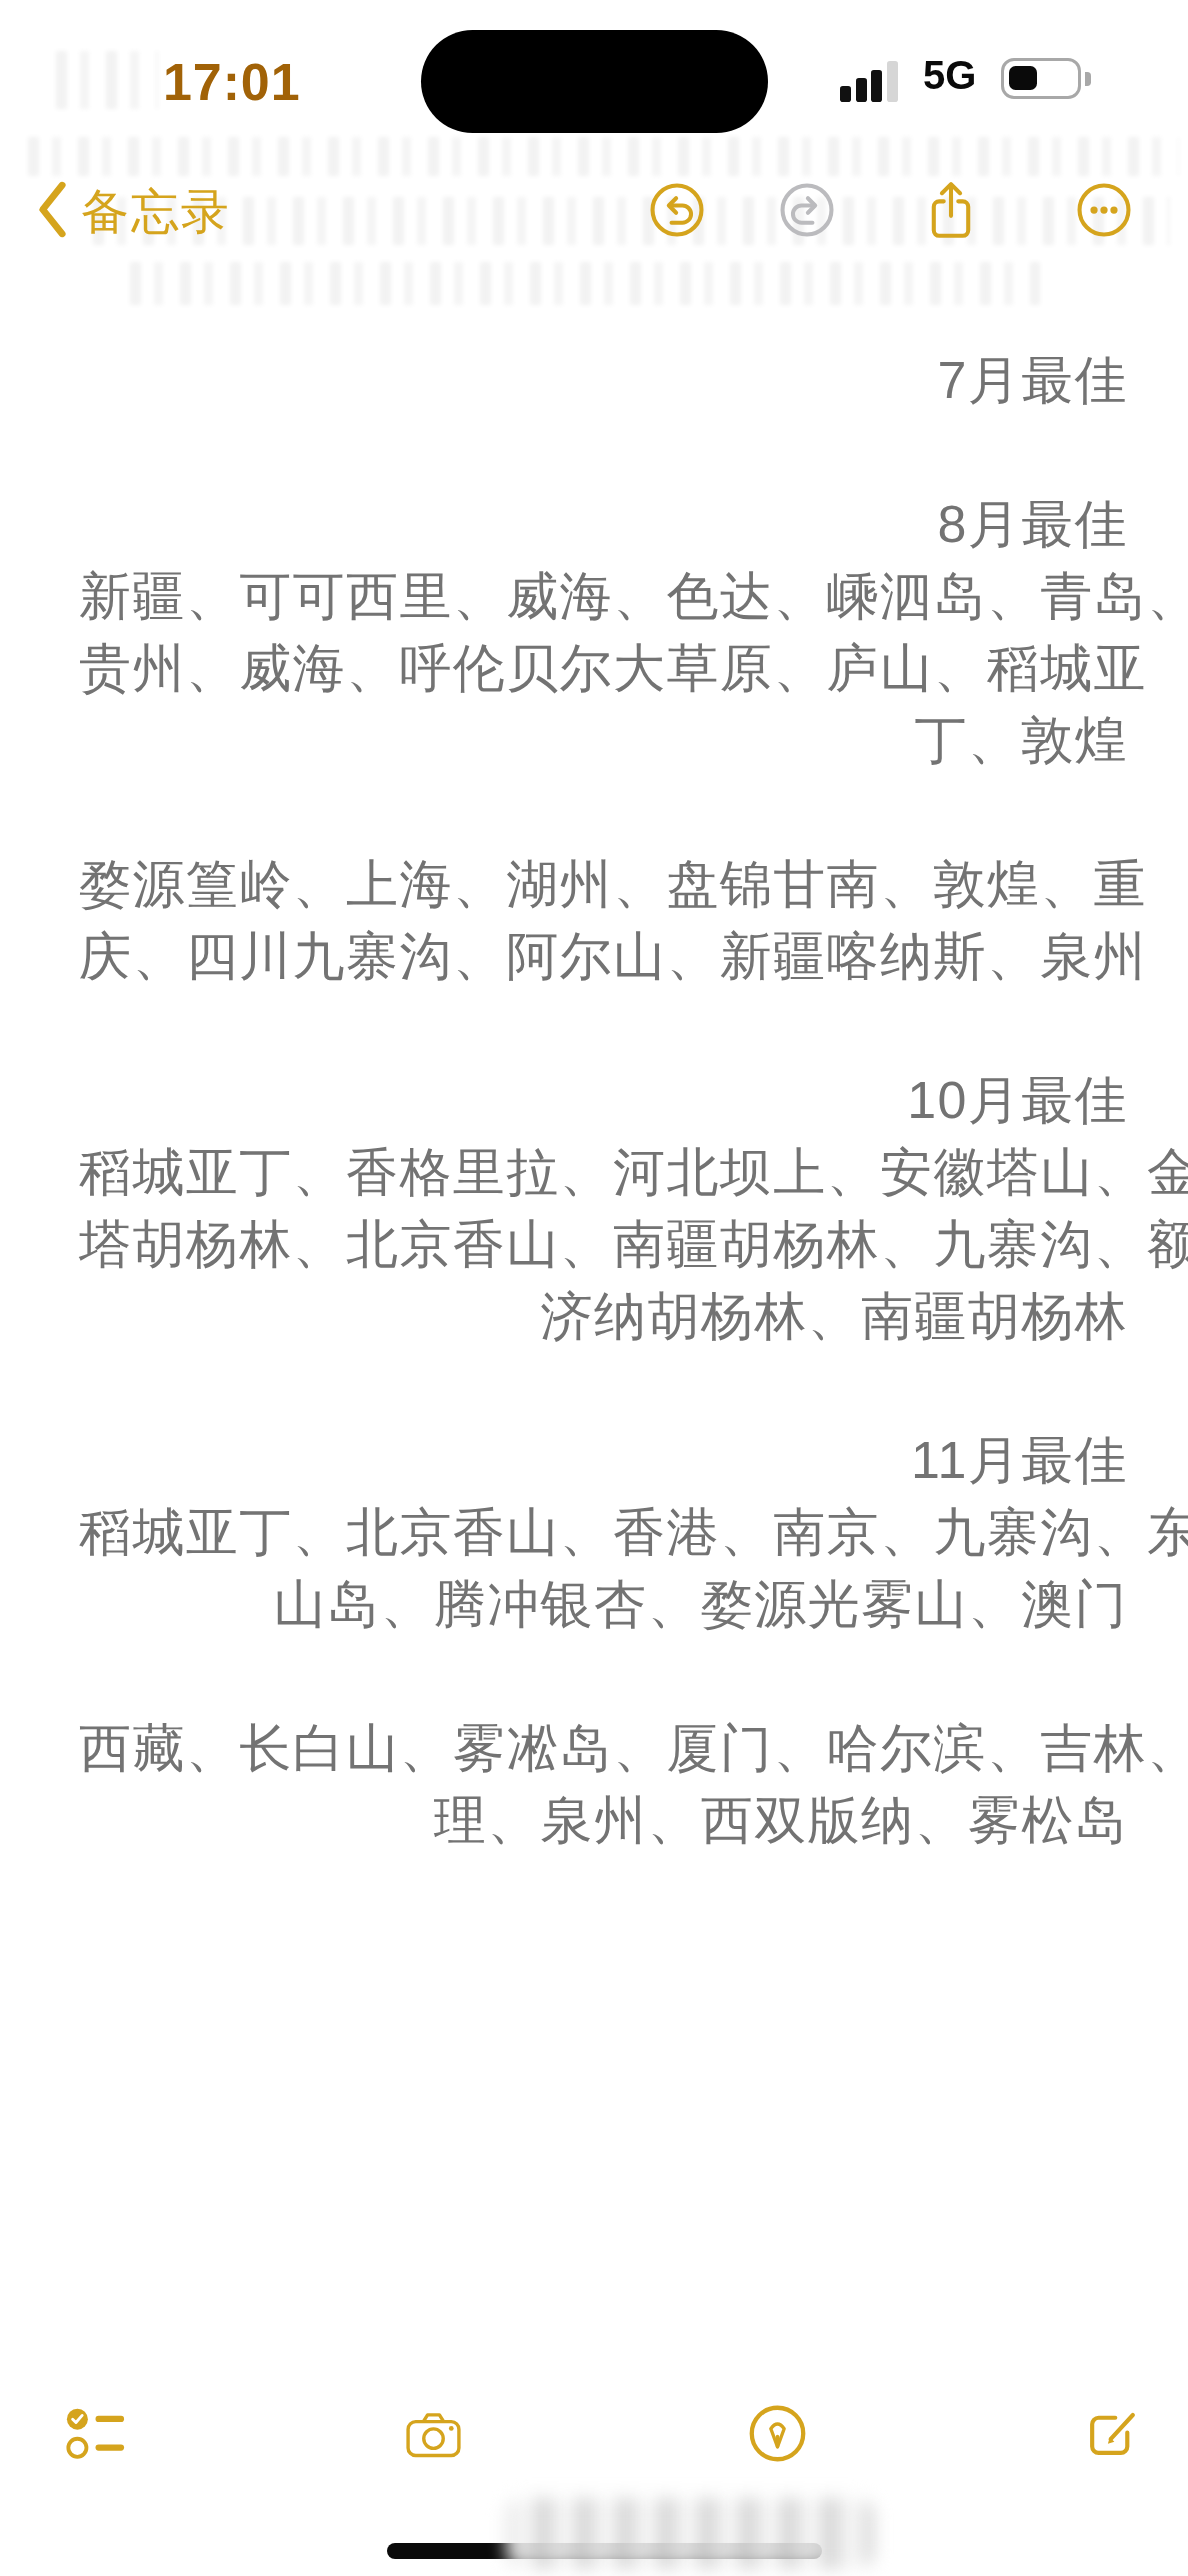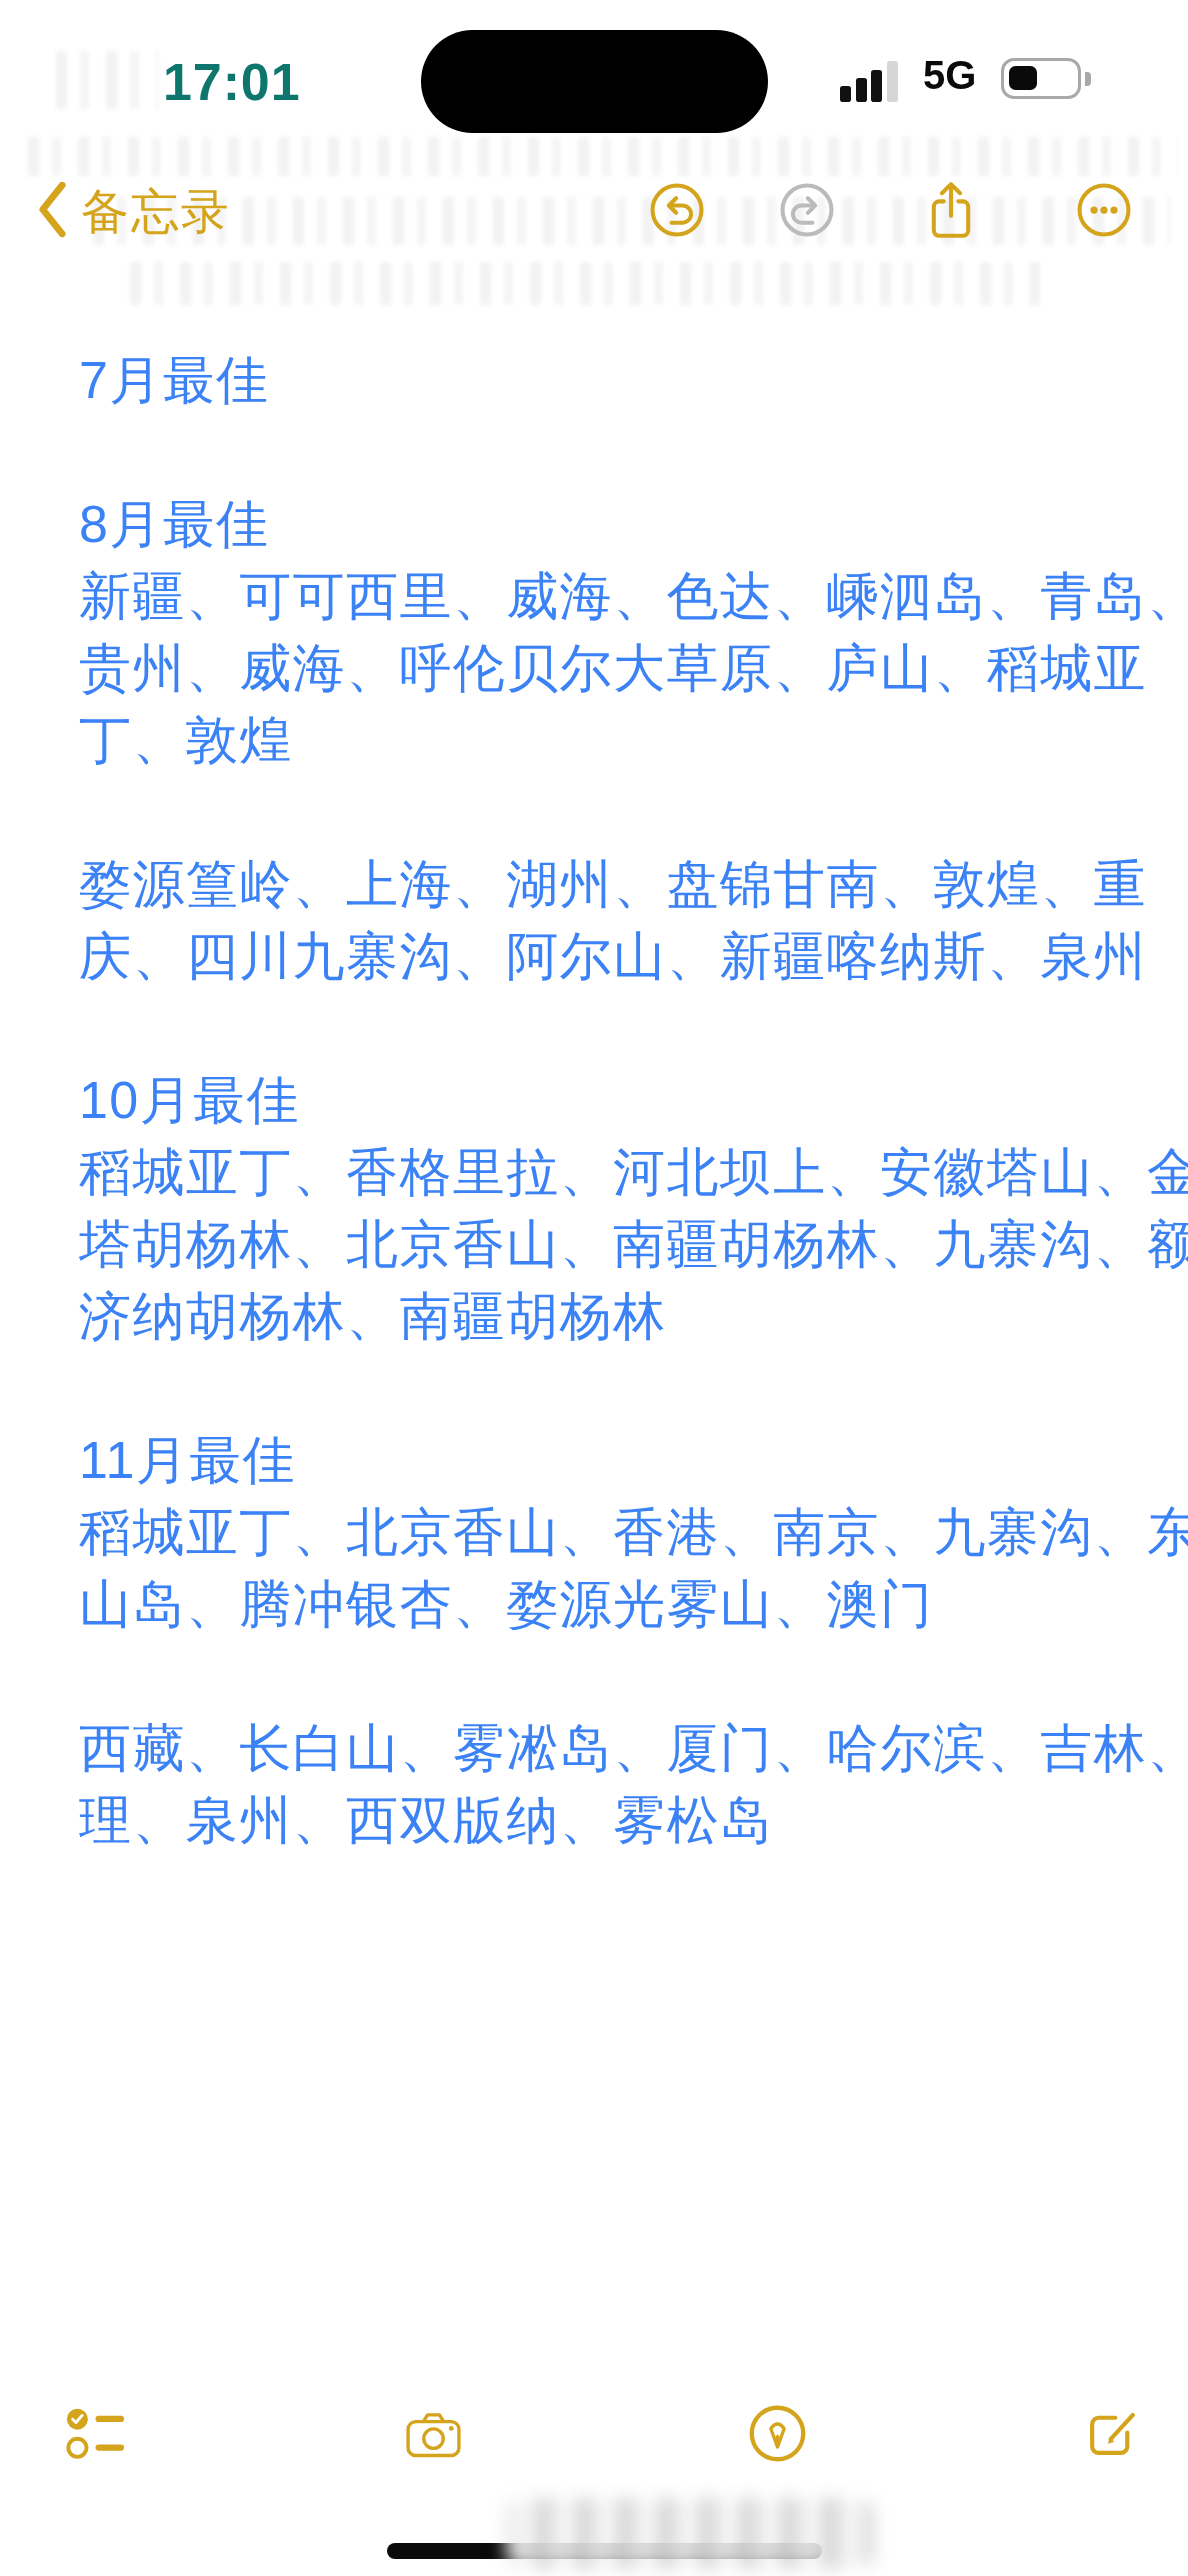--- a/index.html
+++ b/index.html
@@ -9,39 +9,39 @@
     color:#2f2f31;
   }
   .abs{position:absolute;}
   
   .wm{position:absolute;opacity:.07;filter:blur(1.9px);z-index:0;
       background:repeating-linear-gradient(90deg,#555 0 11px,transparent 11px 24px,#777 24px 33px,transparent 33px 50px);}
   .wm-bottom{position:absolute;left:506px;top:2498px;width:367px;height:71px;border-radius:16.7px;z-index:6;
       background:repeating-linear-gradient(90deg,rgba(232,232,232,.95) 0 15px,rgba(255,255,255,.85) 15px 28px,rgba(205,205,205,.95) 28px 41px);
       filter:blur(8.4px);}
   
-  .time{left:163px;top:52px;font-size:52px;font-weight:700;letter-spacing:0.9px;color:#0f766e;}
+  .time{left:163px;top:52px;font-size:52px;font-weight:700;letter-spacing:0.9px;color:#a16207;}
   .island{left:421px;top:30px;width:347px;height:103px;background:#000;border-radius:52px;}
   .signal{left:840px;top:59px;width:65px;height:43px;display:flex;align-items:flex-end;gap:4.6px;}
   .bar{width:11px;border-radius:2.8px;background:#111;}
   .bar.off{background:#d6d6d6;}
   .net{left:923px;top:53px;font-size:40px;font-weight:600;color:#0a0a0a;}
   .batt{left:1001px;top:58px;width:80px;height:41px;border:3.7px solid #a8a8a8;border-radius:13px;box-sizing:border-box;}
   .batt-fill{position:absolute;left:4.6px;top:4.6px;width:28px;height:24px;background:#0a0a0a;border-radius:6.5px;}
   .batt-nub{left:1085px;top:72px;width:5.6px;height:14px;background:#a8a8a8;border-radius:0 3.7px 3.7px 0;}
   
   .gold{color:#d5a41d;}
   .gray{color:#bbbbbe;}
   .back{left:35px;top:180px;display:flex;align-items:center;gap:13px;cursor:pointer;text-align:center;}
   .back-label{font-size:48px;color:#d5a41d;letter-spacing:1.9px;line-height:59px;}
   .navbtn{position:absolute;top:181px;width:58px;height:58px;}
   .navbtn svg{width:100%;height:100%;display:block;}
   
   .note{left:79px;top:344px;width:1049px;z-index:1;}
-  .line{height:72px;line-height:72px;font-size:52px;letter-spacing:1.4px;color:#3b82f6;white-space:nowrap;}
+  .line{height:72px;line-height:72px;font-size:52px;letter-spacing:1.4px;color:#737373;white-space:nowrap;text-align:right;}
   
   .tool{position:absolute;top:2403px;width:61px;height:61px;}
   .tool svg{width:100%;height:100%;display:block;}
   
   .homebar{left:387px;top:2543px;width:435px;height:16px;background:#0a0a0a;border-radius:8.4px;z-index:5;}
 </style>
 </head>
 <body>
 
 <div class="wm" style="left:56px;top:51px;width:102px;height:58px;"></div>

